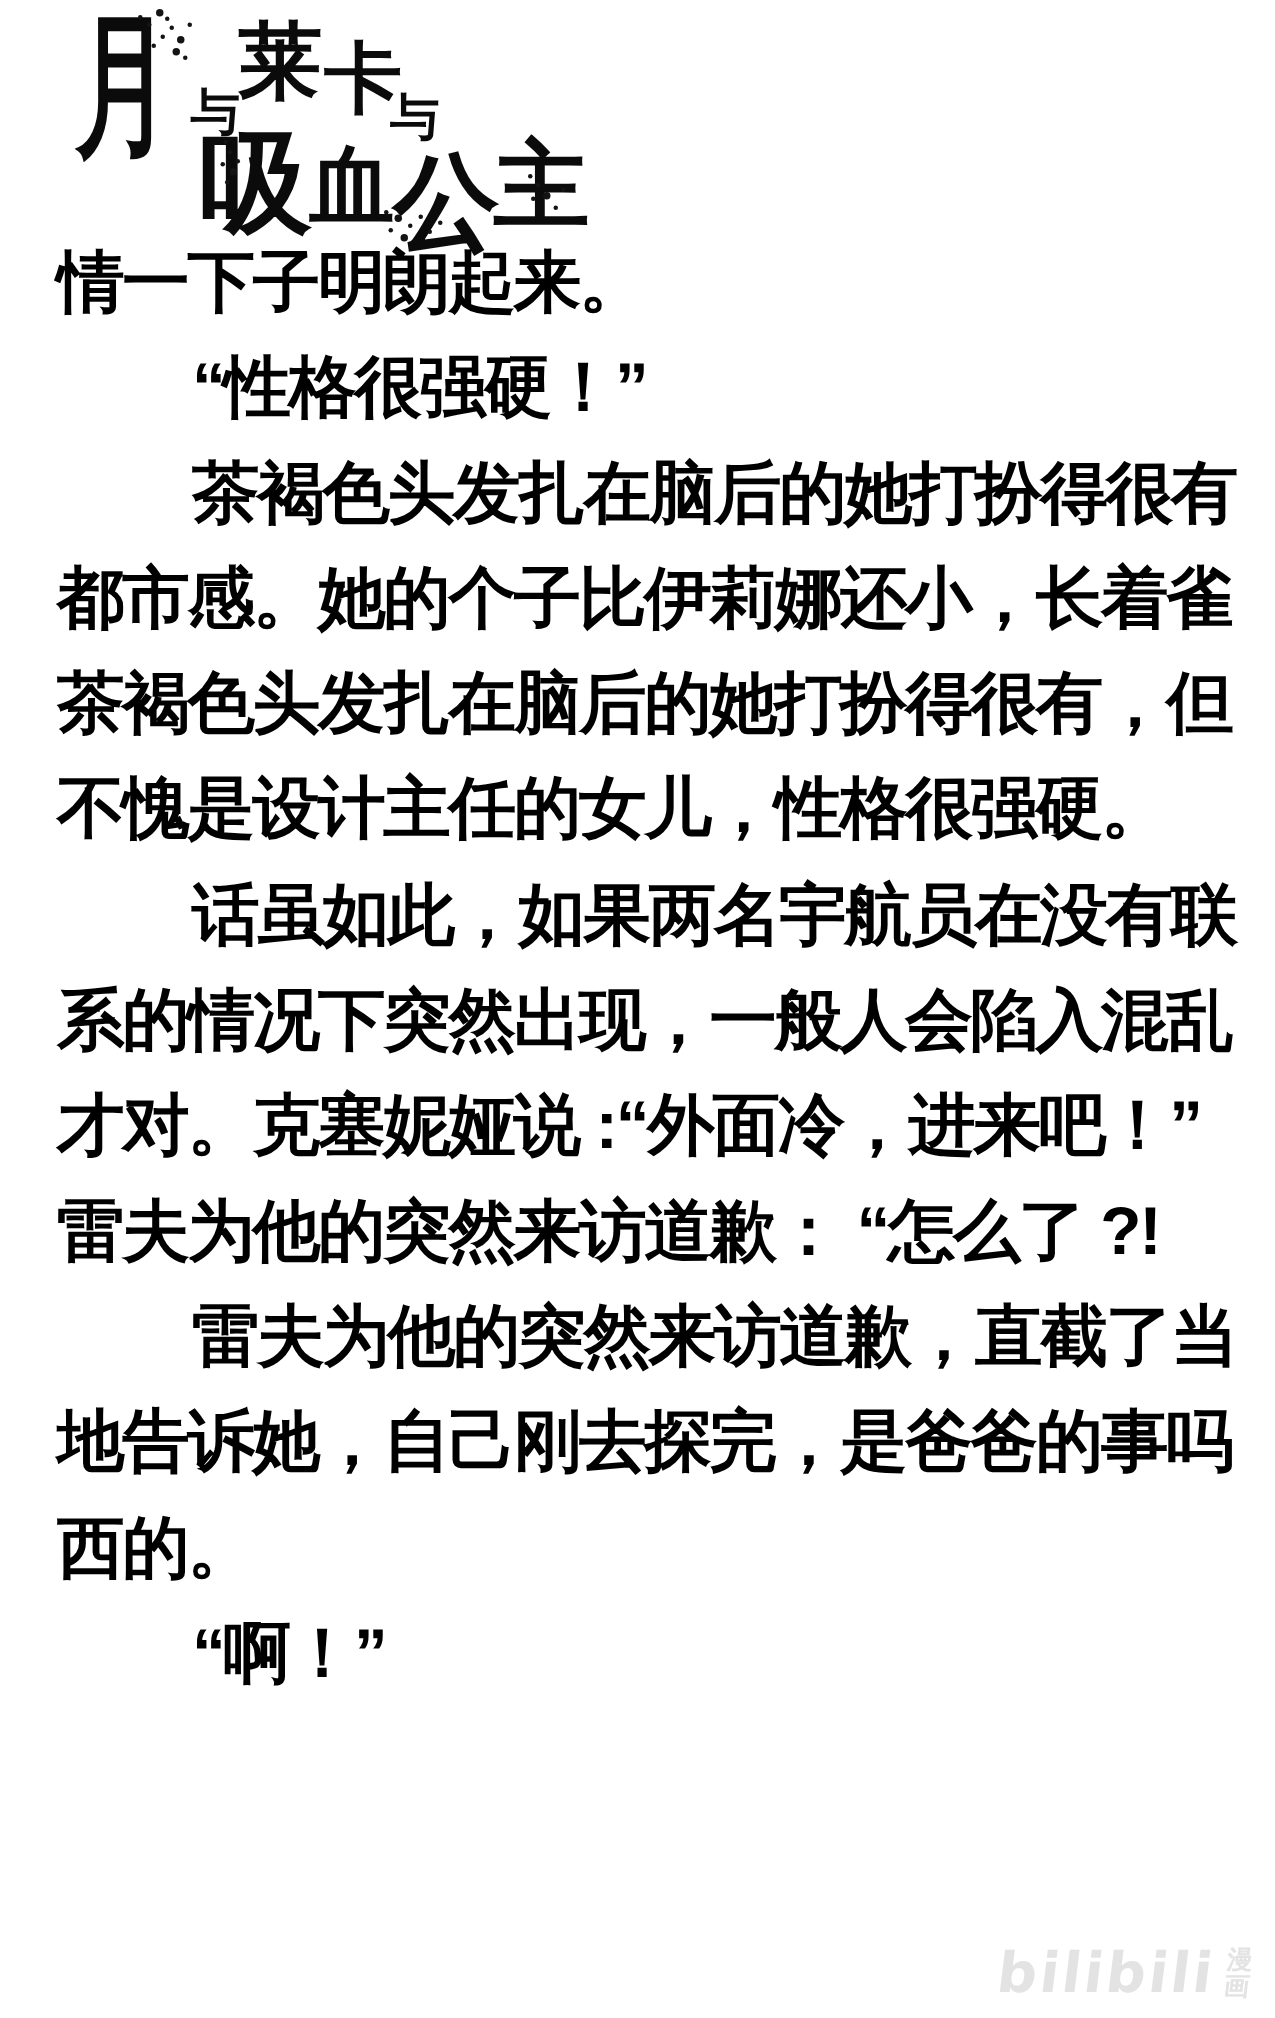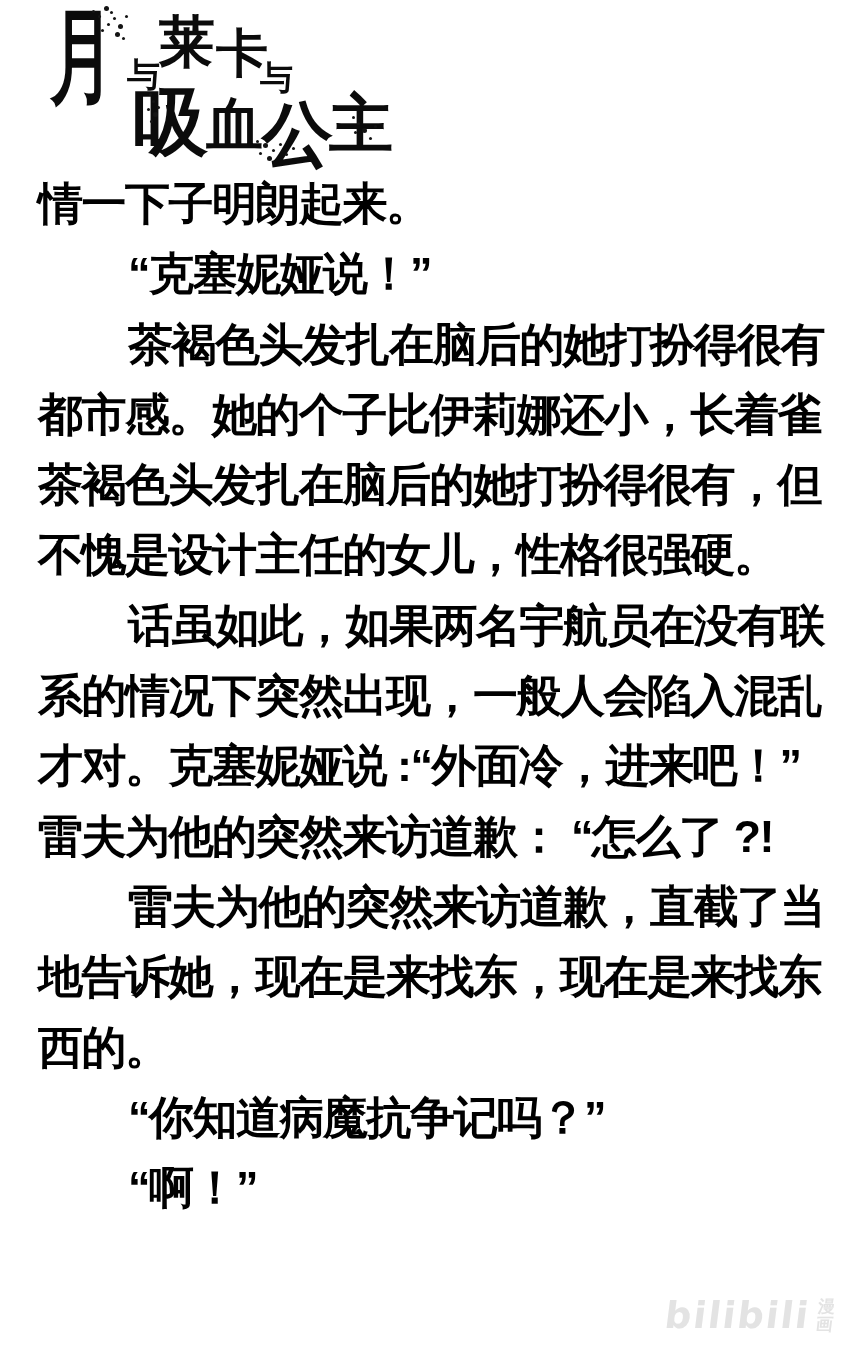--- a/index.html
+++ b/index.html
@@ -33,21 +33,21 @@
                     1px 27px 0 0 #141414, 8px 13px 0 0 #141414; }
   .sp3 { left:256px; top:140px;
          box-shadow:8px 4px 0 1px #141414, 16px 9px 0 0 #141414, 3px 12px 0 0 #141414,
                     23px 3px 0 0 #141414, 12px 17px 0 1px #141414, 29px 13px 0 0 #141414,
                     36px 7px 0 0 #141414; }
   .sp4 { left:352px; top:116px;
          box-shadow:5px 6px 0 0 #141414, 11px 13px 0 1px #141414, 2px 15px 0 0 #141414,
                     17px 21px 0 0 #141414, 22px 9px 0 0 #141414; }
 
   
-  .text-block { position:absolute; left:38px; top:169px; width:784px; color:#000;
+  .text-block { position:absolute; left:38px; top:153px; width:784px; color:#000;
                 font-size:45px; font-weight:600; letter-spacing:-1.5px;
                 font-family:"Liberation Sans", sans-serif; }
   .line { height:70.3px; line-height:70.3px; white-space:pre; }
   .line.indent { padding-left:90px; }
 
   
   .watermark { position:absolute; right:16px; bottom:8px; display:flex; align-items:center;
                gap:7px; color:#e3e3e3; transform:skewX(-7deg); }
   .wm-brand { font-size:37px; font-weight:bold; letter-spacing:2px;
               font-family:"DejaVu Sans", sans-serif; }
@@ -70,33 +70,32 @@
     <span class="ch-gong">公</span>
     <span class="ch-zhu">主</span>
     <i class="splat sp1"></i>
     <i class="splat sp2"></i>
     <i class="splat sp3"></i>
     <i class="splat sp4"></i>
   </header>
 
   <main class="text-block" style="color: rgb(0, 0, 0);">
       <div class="line">情一下子明朗起来。</div>
-      <div class="line indent">“克塞妮娅说！”</div>
+      <div class="line indent">“性格很强硬！”</div>
       <div class="line indent">茶褐色头发扎在脑后的她打扮得很有</div>
       <div class="line">都市感。她的个子比伊莉娜还小，长着雀</div>
       <div class="line">茶褐色头发扎在脑后的她打扮得很有，但</div>
       <div class="line">不愧是设计主任的女儿，性格很强硬。</div>
       <div class="line indent">话虽如此，如果两名宇航员在没有联</div>
       <div class="line">系的情况下突然出现，一般人会陷入混乱</div>
       <div class="line">才对。克塞妮娅说 :“外面冷，进来吧！”</div>
       <div class="line">雷夫为他的突然来访道歉： “怎么了 ?!</div>
       <div class="line indent">雷夫为他的突然来访道歉，直截了当</div>
-      <div class="line">地告诉她，现在是来找东，现在是来找东</div>
+      <div class="line">地告诉她，自己刚去探完，是爸爸的事吗</div>
       <div class="line">西的。</div>
-      <div class="line indent">“你知道病魔抗争记吗？”</div>
       <div class="line indent">“啊！”</div>
     </main>
 
   <div class="watermark" style="color: rgb(227, 227, 227);">
     <span class="wm-brand">bilibili</span>
     <span class="wm-suffix">
       <span>漫</span>
       <span>画</span>
     </span>
   </div>

